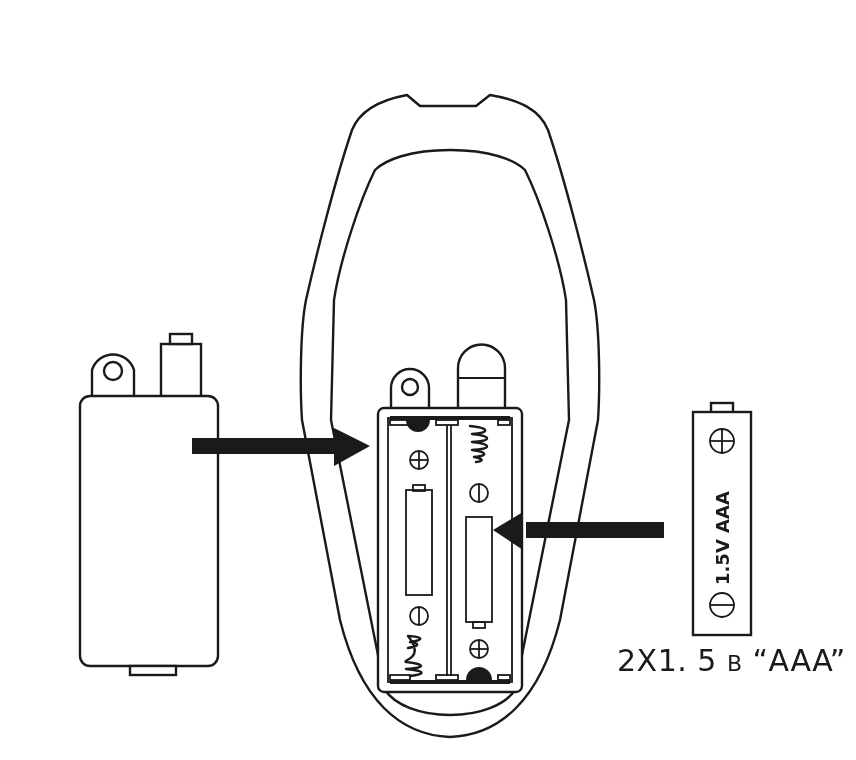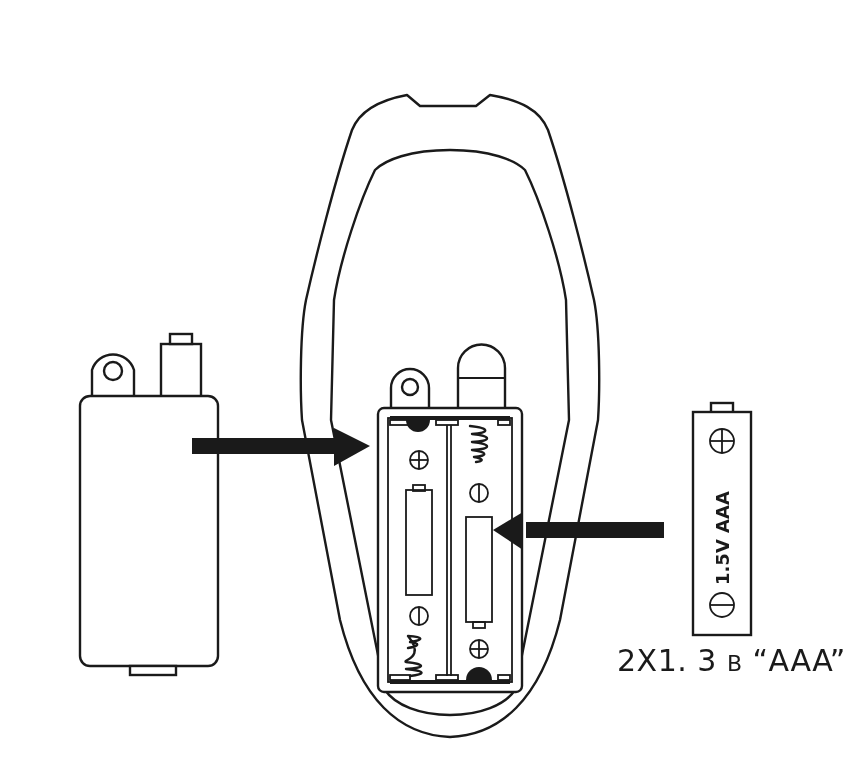--- a/index.html
+++ b/index.html
@@ -137,14 +137,14 @@
     </g>
     <text class="bat-label" transform="translate(729,585) rotate(-90)">1.5V AAA</text>
     <g>
       <circle class="ln-thin" cx="722" cy="605" r="12"></circle>
       <line class="ln-thin" x1="710" y1="605" x2="734" y2="605"></line>
     </g>
   </g>
 </svg>
 
 <div class="caption">
-  <span>2X1. 3 </span><span class="small">В</span><span> “AAA”</span>
+  <span>2X1. 5 </span><span class="small">В</span><span> “AAA”</span>
 </div>
 
 </body></html>

